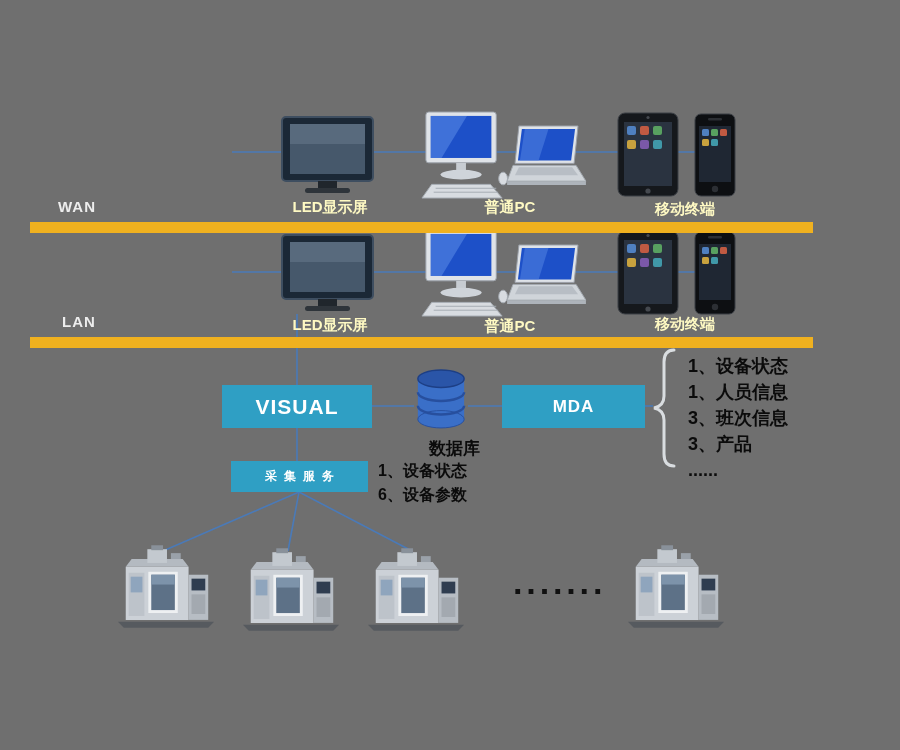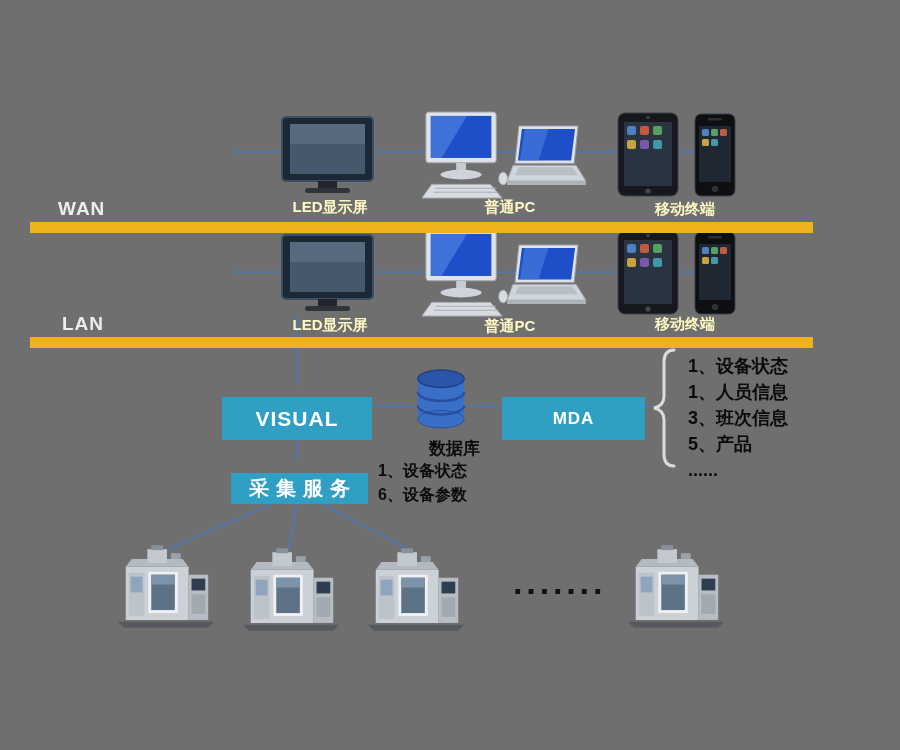--- a/index.html
+++ b/index.html
@@ -1,27 +1,27 @@
 <!DOCTYPE html>
 <html><head>
 <meta charset="utf-8">
 <style>
   html,body{margin:0;padding:0;background:#555;}
   .stage{position:relative;width:900px;height:750px;background:#6f6f6f;overflow:hidden;
          font-family:"Liberation Sans","DejaVu Sans",sans-serif;}
   .wires{position:absolute;left:0;top:0;z-index:0;}
   .dev{position:absolute;z-index:1;}
   .bar{position:absolute;left:30px;width:783px;height:11px;background:#f0b11f;z-index:2;}
-  .zone-label{position:absolute;z-index:3;font-weight:bold;font-size:19px;color:#ededed;letter-spacing:1px;}
+  .zone-label{position:absolute;z-index:3;font-weight:bold;font-size:15px;color:#ededed;letter-spacing:1px;}
   .dev-label{position:absolute;z-index:3;font-weight:bold;font-size:15px;color:#fef9c3;text-align:center;}
   .bluebox{position:absolute;z-index:3;background:#2f9fc4;color:#ffffff;font-weight:bold;
-           display:flex;align-items:center;justify-content:center;margin-top:12px;}
+           display:flex;align-items:center;justify-content:center;}
   .visual-box{left:222px;top:385px;width:150px;height:43px;font-size:21px;letter-spacing:1px;}
   .mda-box{left:502px;top:385px;width:143px;height:43px;font-size:17px;letter-spacing:1px;}
-  .collector-box{left:231px;top:461px;width:137px;height:31px;font-size:20px;letter-spacing:7px;padding-left:7px;box-sizing:border-box;}
+  .collector-box{left:231px;top:461px;width:137px;height:31px;font-size:12px;letter-spacing:7px;padding-left:7px;box-sizing:border-box;}
   .notes{position:absolute;z-index:3;color:#0b0b0b;font-weight:bold;}
   .db-label{left:404px;top:437px;width:76px;font-size:17px;text-align:right;}
   .db-notes{left:378px;top:459px;font-size:16px;line-height:24px;}
   .mda-notes{left:688px;top:353px;font-size:18px;line-height:26px;}
   .dots{left:513px;top:572px;font-size:34px;letter-spacing:2px;color:#101010;}
   .hidden-defs{position:absolute;width:0;height:0;overflow:hidden;}
 </style>
 </head>
 <body>
 
@@ -194,21 +194,21 @@
   <div class="bluebox mda-box">MDA</div>
 
   <svg class="dev" style="left:650px;top:348px;z-index:3;" width="28" height="124">
     <path d="M24 2 Q14 2 14 14 L14 48 Q14 58 4 60 Q14 62 14 72 L14 106 Q14 118 24 118" fill="none" stroke="#d9dde0" stroke-width="3" stroke-linecap="round"></path>
   </svg>
 
   <div class="notes mda-notes">
     <div>1、设备状态</div>
     <div>1、人员信息</div>
     <div>3、班次信息</div>
-    <div>5、产品</div>
+    <div>3、产品</div>
     <div>......</div>
   </div>
 
   <div class="bluebox collector-box">采集服务</div>
 
   <div class="notes db-notes">
     <div>1、设备状态</div>
     <div>6、设备参数</div>
   </div>
 

